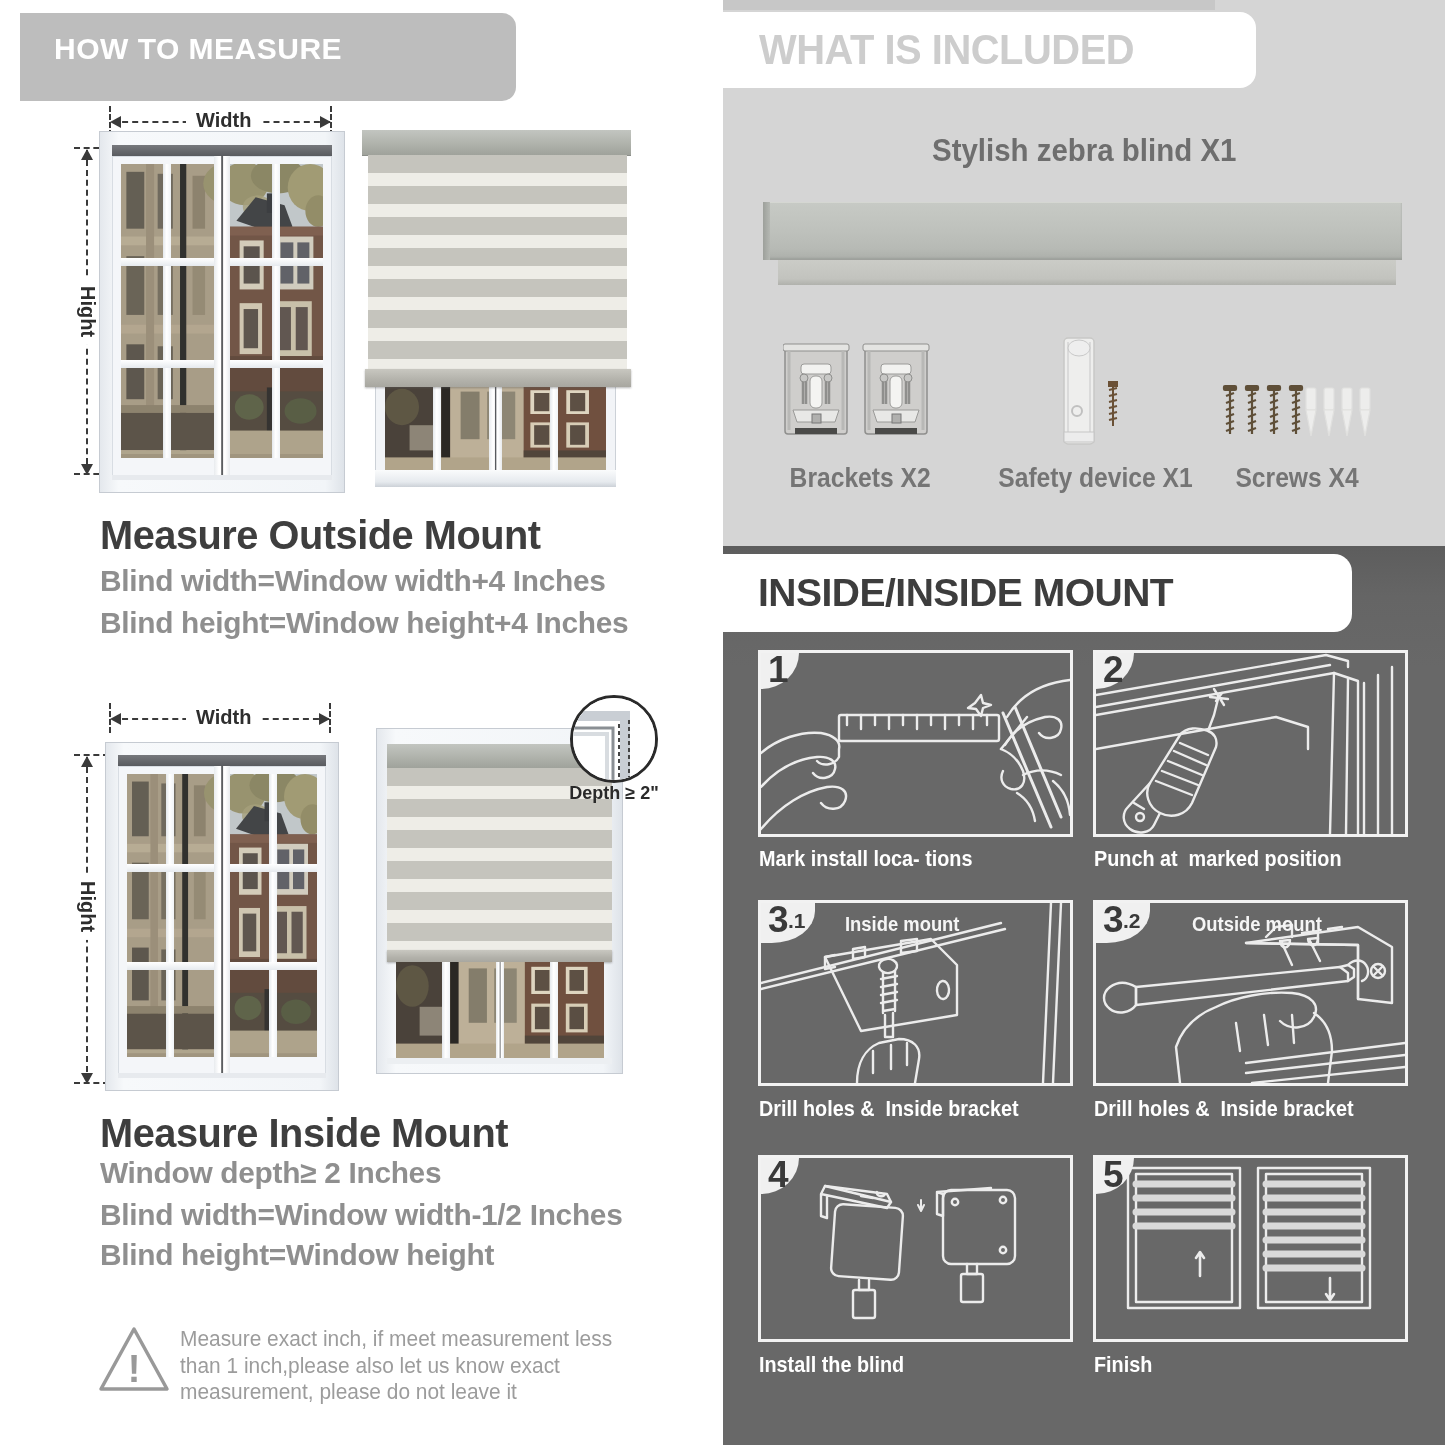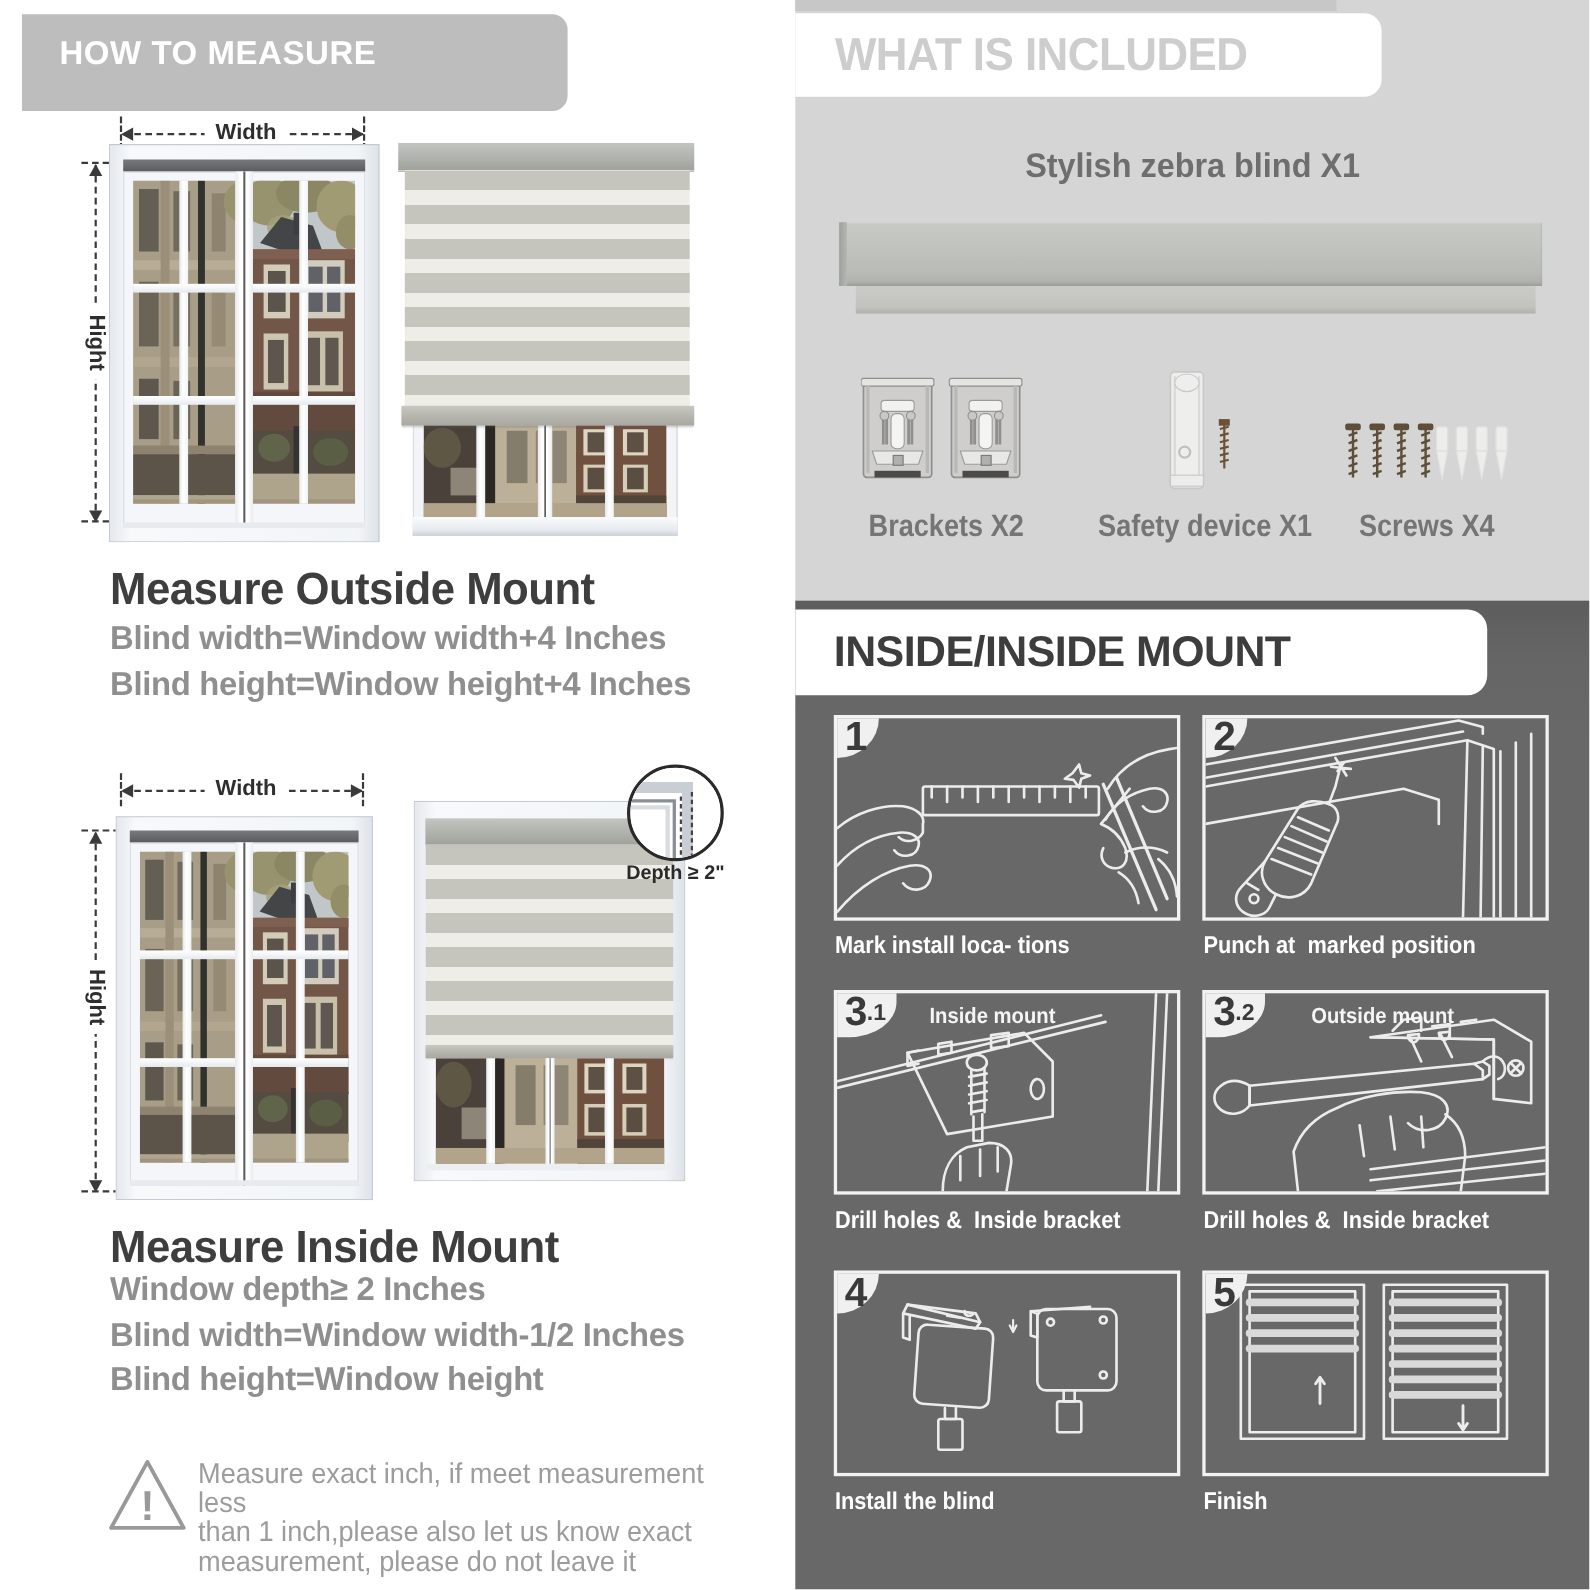--- a/index.html
+++ b/index.html
@@ -29,21 +29,21 @@
   .munV{background:linear-gradient(90deg,#e4e8ec,#ffffff 45%,#f0f3f6);width:8px;}
   .munH{background:linear-gradient(#ffffff,#e6eaee);height:8px;}
   .mull{background:linear-gradient(90deg,#e8ebee,#ffffff 30%,#ffffff 42%,#595b5e 48%,#595b5e 53%,#ffffff 60%,#ffffff 70%,#e8ebee);}
   
   .zebra{background:repeating-linear-gradient(#c5c4bd 0px,#c5c4bd 18px,#eeede7 18px,#eeede7 31px);}
   .cassette{background:linear-gradient(#c2c5c0,#aeb1aa 60%,#9fa29b);box-shadow:0 1px 0 #8b8e89;}
   .rail{background:linear-gradient(#c8c7c0,#b3b2ab 60%,#a8a7a0);box-shadow:0 1px 2px rgba(90,90,90,.45);}
   
   .h2L{font-weight:bold;font-size:41px;color:#3e3e3e;letter-spacing:-.5px;transform:scaleX(.97);transform-origin:left;white-space:nowrap;}
   .subL{font-weight:bold;font-size:30px;color:#8f8f8f;letter-spacing:-.3px;transform:scaleX(.995);transform-origin:left;white-space:nowrap;}
-  .warnT{font-size:26px;color:#9c9c9c;line-height:26.5px;font-weight:500;}
+  .warnT{font-size:22px;color:#9c9c9c;line-height:26.5px;font-weight:500;}
   
   .grayPan{left:723px;top:0;width:722px;height:546px;background:#d5d5d5;}
   .hdr2{left:723px;top:12px;width:497px;height:76px;background:#fff;
         border-radius:0 16px 16px 0;color:#cdcdcd;font-weight:bold;font-size:42px;
         line-height:76px;padding-left:36px;letter-spacing:-.5px;}
   .stylish{left:723px;top:133px;width:722px;text-align:center;color:#6e6e6e;
            font-weight:bold;font-size:31px;}
   .itemlab{color:#757575;font-weight:bold;font-size:28px;text-align:center;white-space:nowrap;}
   .itemlab span{display:inline-block;transform:scaleX(.88);}
   

